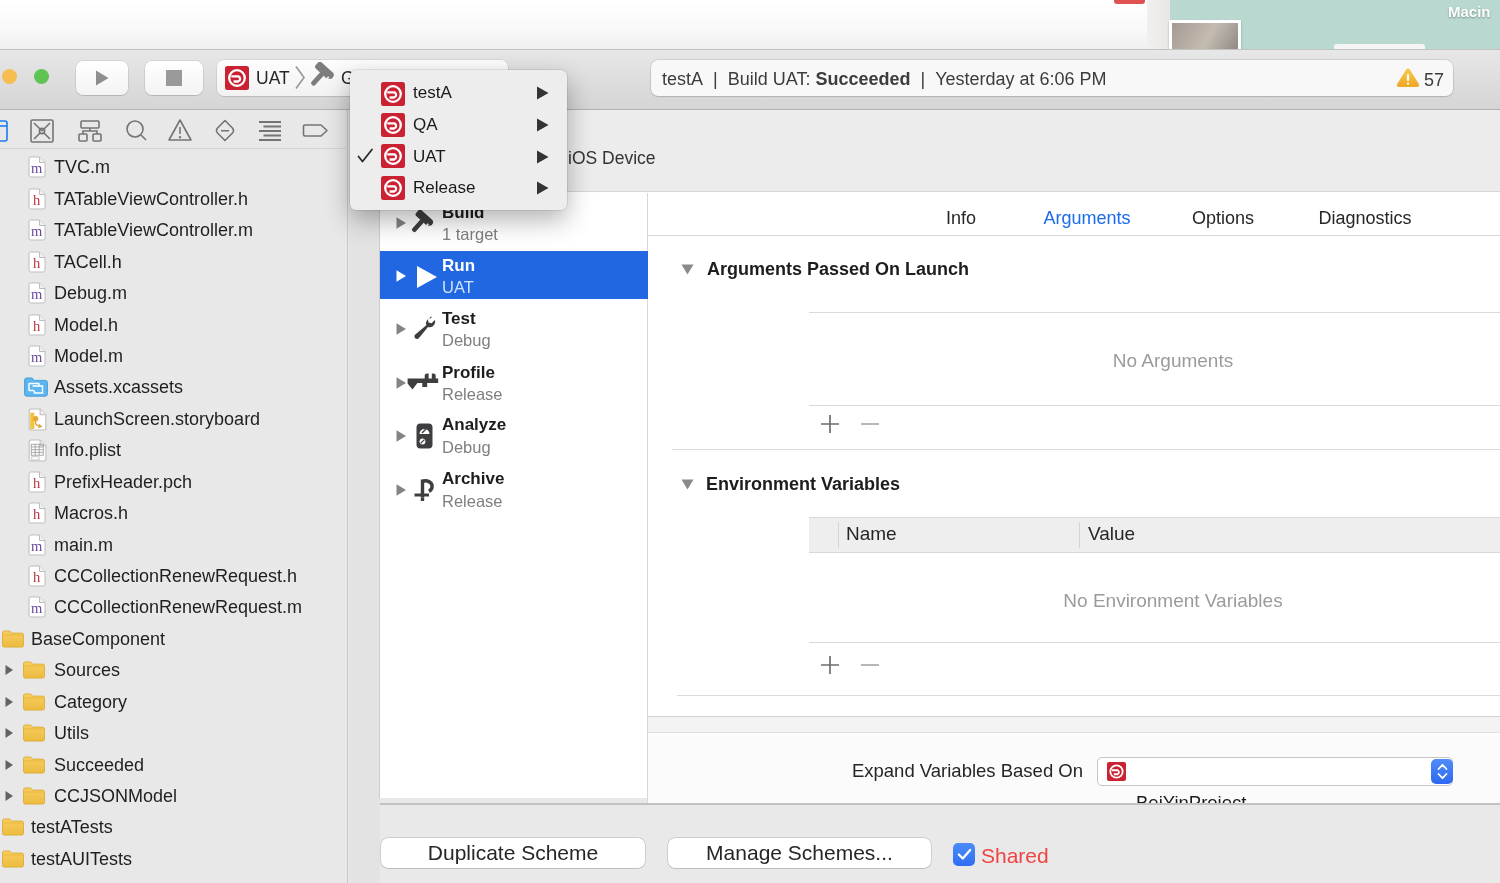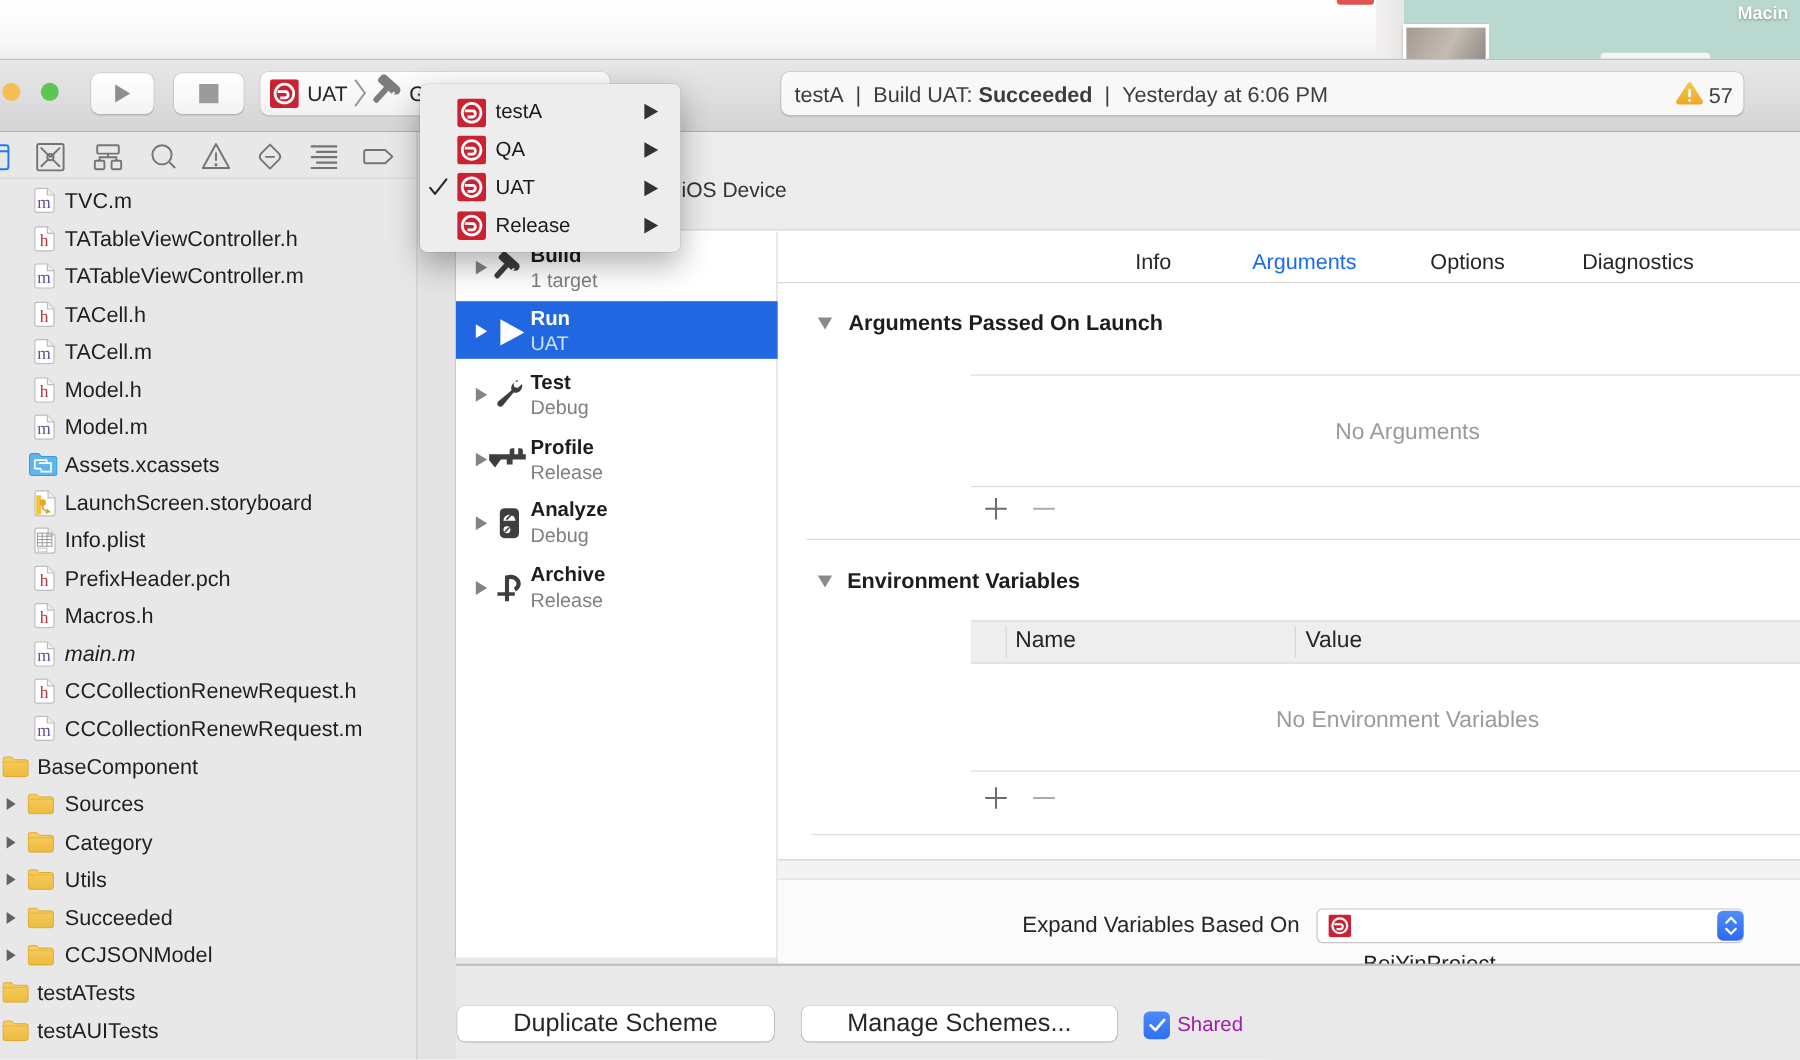--- a/index.html
+++ b/index.html
@@ -131,21 +131,21 @@
         </svg>
       </div>
   <div class="abs fname" style="left:54px;top:141.7px;">TACell.h</div>
   <div class="abs" style="left:28px;top:172.1px;">
         <svg class="abs" width="18" height="22" viewBox="0 0 18 22">
           <path d="M1 2.8 A1.8 1.8 0 0 1 2.8 1 H11.5 L17 6.5 V19.2 A1.8 1.8 0 0 1 15.2 21 H2.8 A1.8 1.8 0 0 1 1 19.2 Z" fill="#fff" stroke="#bdbdbd" stroke-width="1"></path>
           <path d="M11.5 1 V6.5 H17" fill="#f0f0f0" stroke="#bdbdbd" stroke-width="1"></path>
           <text x="8.7" y="17" font-family="Liberation Serif,serif" font-size="14.5" fill="#6a4a9e" text-anchor="middle">m</text>
         </svg>
       </div>
-  <div class="abs fname" style="left:54px;top:173.1px;">TACell.m</div>
+  <div class="abs fname" style="left:54px;top:173.1px;">Debug.m</div>
   <div class="abs" style="left:28px;top:203.5px;">
         <svg class="abs" width="18" height="22" viewBox="0 0 18 22">
           <path d="M1 2.8 A1.8 1.8 0 0 1 2.8 1 H11.5 L17 6.5 V19.2 A1.8 1.8 0 0 1 15.2 21 H2.8 A1.8 1.8 0 0 1 1 19.2 Z" fill="#fff" stroke="#bdbdbd" stroke-width="1"></path>
           <path d="M11.5 1 V6.5 H17" fill="#f0f0f0" stroke="#bdbdbd" stroke-width="1"></path>
           <text x="8.7" y="17" font-family="Liberation Serif,serif" font-size="14.5" fill="#b8333e" text-anchor="middle">h</text>
         </svg>
       </div>
   <div class="abs fname" style="left:54px;top:204.5px;">Model.h</div>
   <div class="abs" style="left:28px;top:234.9px;">
         <svg class="abs" width="18" height="22" viewBox="0 0 18 22">
@@ -201,21 +201,21 @@
         </svg>
       </div>
   <div class="abs fname" style="left:54px;top:393.1px;">Macros.h</div>
   <div class="abs" style="left:28px;top:423.5px;">
         <svg class="abs" width="18" height="22" viewBox="0 0 18 22">
           <path d="M1 2.8 A1.8 1.8 0 0 1 2.8 1 H11.5 L17 6.5 V19.2 A1.8 1.8 0 0 1 15.2 21 H2.8 A1.8 1.8 0 0 1 1 19.2 Z" fill="#fff" stroke="#bdbdbd" stroke-width="1"></path>
           <path d="M11.5 1 V6.5 H17" fill="#f0f0f0" stroke="#bdbdbd" stroke-width="1"></path>
           <text x="8.7" y="17" font-family="Liberation Serif,serif" font-size="14.5" fill="#6a4a9e" text-anchor="middle">m</text>
         </svg>
       </div>
-  <div class="abs fname" style="left:54px;top:424.5px;font-style:italic;">main.m</div>
+  <div class="abs fname" style="left:54px;top:424.5px;">main.m</div>
   <div class="abs" style="left:28px;top:454.9px;">
         <svg class="abs" width="18" height="22" viewBox="0 0 18 22">
           <path d="M1 2.8 A1.8 1.8 0 0 1 2.8 1 H11.5 L17 6.5 V19.2 A1.8 1.8 0 0 1 15.2 21 H2.8 A1.8 1.8 0 0 1 1 19.2 Z" fill="#fff" stroke="#bdbdbd" stroke-width="1"></path>
           <path d="M11.5 1 V6.5 H17" fill="#f0f0f0" stroke="#bdbdbd" stroke-width="1"></path>
           <text x="8.7" y="17" font-family="Liberation Serif,serif" font-size="14.5" fill="#b8333e" text-anchor="middle">h</text>
         </svg>
       </div>
   <div class="abs fname" style="left:54px;top:455.9px;">CCCollectionRenewRequest.h</div>
   <div class="abs" style="left:28px;top:486.3px;">
         <svg class="abs" width="18" height="22" viewBox="0 0 18 22">
@@ -434,21 +434,21 @@
     </svg>
 
   <div class="abs" style="left:0;top:693px;width:1120px;height:2px;background:#c2c2c2;"></div>
   <div class="abs" style="left:0;top:695px;width:1120px;height:78px;background:#e9e9e9;"></div>
   <div class="abs btn" style="left:288px;top:728px;width:263px;">Manage Schemes...</div>
   <div class="abs btn" style="left:1px;top:728px;width:264px;">Duplicate Scheme</div>
   <div class="abs" style="left:573px;top:733px;width:22px;height:23px;border-radius:5px;background:linear-gradient(#4b8cf8,#2f6ff2);"></div>
   <svg class="abs" style="left:576px;top:737px;" width="17" height="15" viewBox="0 0 15 13">
       <path d="M2.5 6.5 L6 10 L12.5 2.5" stroke="#fff" stroke-width="2" fill="none" stroke-linecap="round" stroke-linejoin="round"></path>
     </svg>
-  <div class="abs" style="left:601px;top:734px;font-size:17px;color:#a21caf;">Shared</div>
+  <div class="abs" style="left:601px;top:734px;font-size:21px;color:#ef4444;">Shared</div>
 </div>
 
 <div class="abs" id="menu" style="left:350px;top:70px;width:217px;height:140px;background:#ededed;border-radius:6px;box-shadow:0 0 0 0.5px rgba(0,0,0,.15), 0 10px 26px rgba(0,0,0,.30);">
   <svg class="abs" style="left:31px;top:12px;" width="24" height="24" viewBox="0 0 24 24">
       <use href="#beiyin24"></use>
     </svg>
   <div class="abs" style="left:63px;top:12px;font-size:17px;color:#1a1a1a;height:22px;line-height:22px;">testA</div>
   <svg class="abs" style="left:186px;top:16px;" width="13" height="14" viewBox="0 0 13 14">
       <path d="M1 0.5 L12.5 7 L1 13.5 Z" fill="#333"></path>
     </svg>

